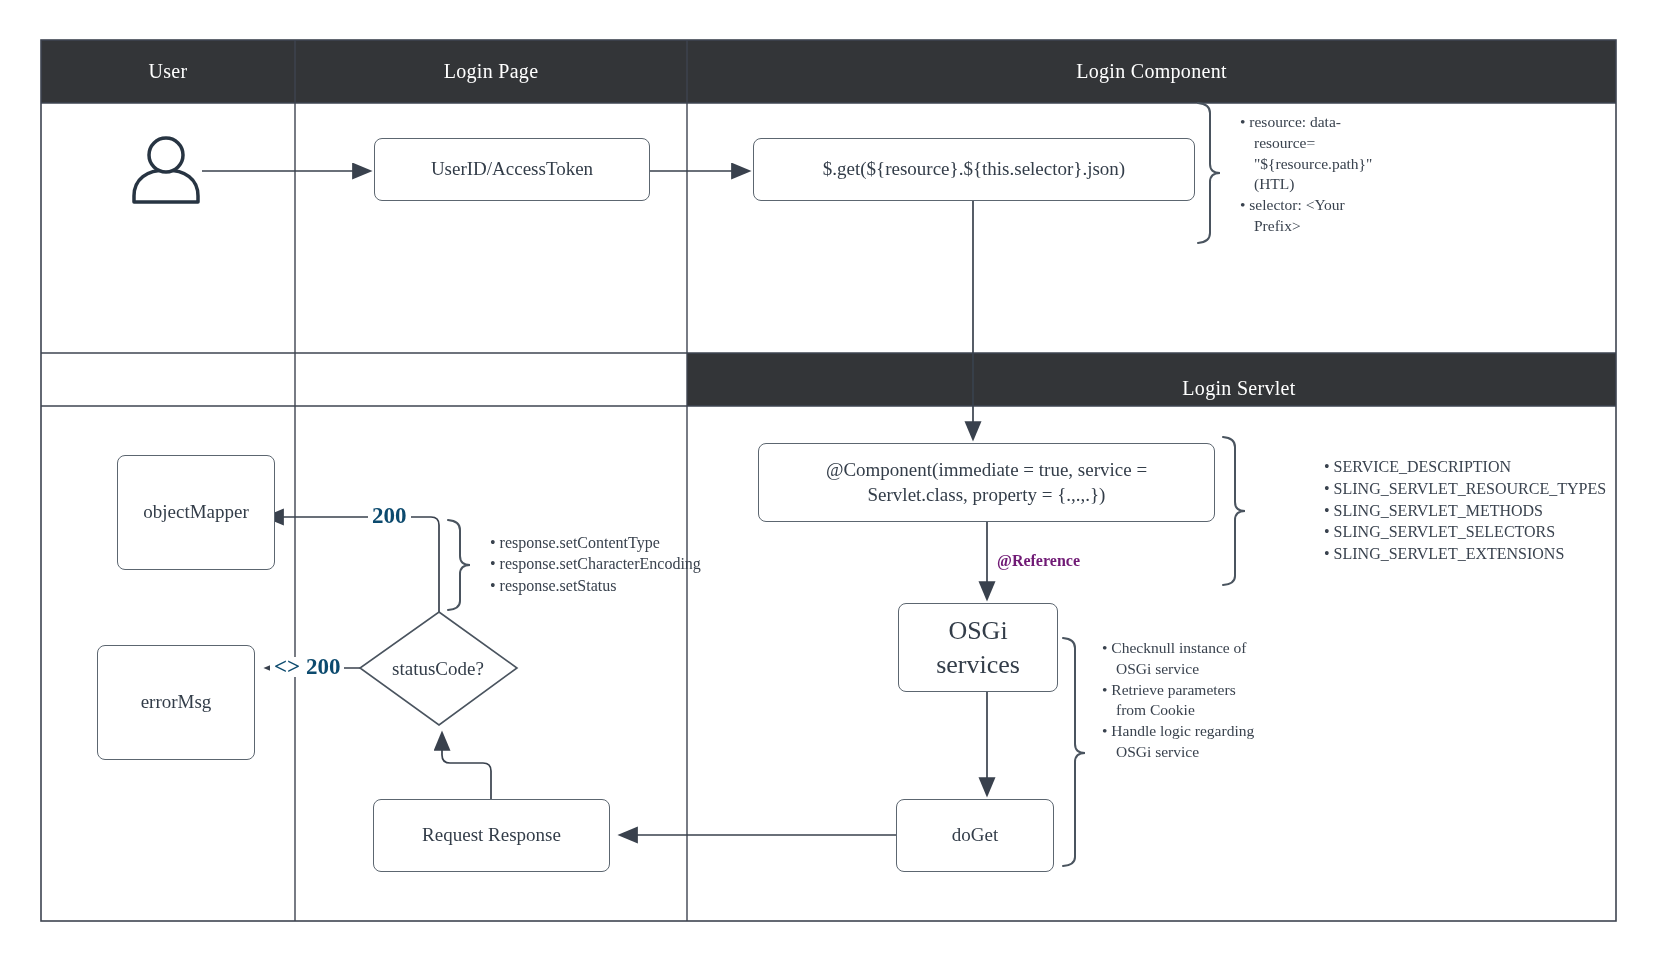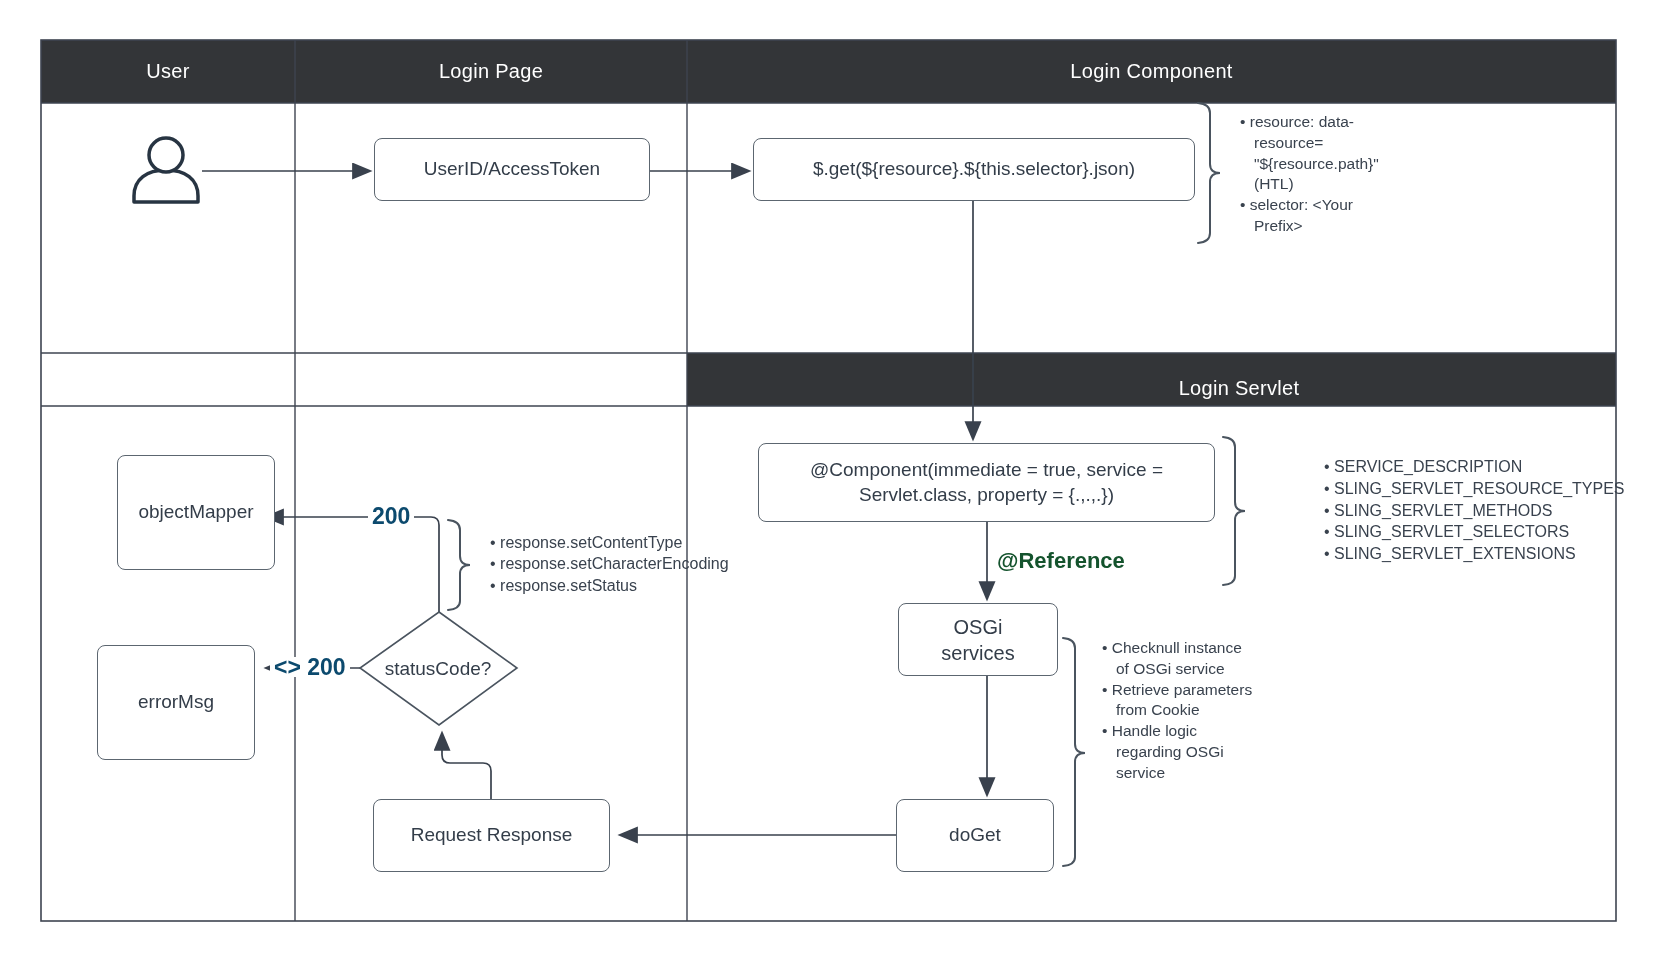--- a/index.html
+++ b/index.html
@@ -1,18 +1,18 @@
 <!DOCTYPE html>
 <html><head>
 <meta charset="utf-8">
 <style>
   html,body{margin:0;padding:0;background:#ffffff;}
   #stage{
     position:relative;width:1656px;height:962px;overflow:hidden;
-    font-family:Liberation Sans, sans-serif;color:#333d49;background:#ffffff;
+    font-family:Liberation Serif, serif;color:#333d49;background:#ffffff;
   }
   svg.layer{position:absolute;left:0;top:0;pointer-events:none;}
   .lane-label{
     position:absolute;height:63px;line-height:63px;text-align:center;
     color:#ffffff;font-size:20px;letter-spacing:.3px;
   }
   .servlet-label{
     position:absolute;height:53px;line-height:53px;text-align:center;
     color:#ffffff;font-size:20px;letter-spacing:.3px;
   }
@@ -23,21 +23,21 @@
   }
   .diamond-label{
     position:absolute;display:flex;align-items:center;justify-content:center;
     font-size:19px;color:#333d49;text-align:center;
   }
   .edge-label{
     position:absolute;background:#ffffff;font-weight:700;font-size:23px;color:#0c4a6e;
     padding:0 4px;line-height:20px;
   }
   .ref-label{
-    position:absolute;font-weight:700;font-size:22px;color:#14532d;line-height:19px;
+    position:absolute;font-weight:700;font-size:16px;color:#701a75;line-height:19px;
   }
   ul.ann{
     position:absolute;list-style:none;margin:0;padding:0;
     font-size:15.5px;color:#39424e;line-height:1.34;
   }
   ul.ann li{padding-left:14px;text-indent:-14px;}
   ul.ann li::before{content:"• ";}
   ul.ann.nowrap li{white-space:nowrap;}
 </style>
 </head>
@@ -90,21 +90,21 @@
   </svg>
 
   <div class="lane-label" style="left:41px;top:40px;width:254px;">User</div>
   <div class="lane-label" style="left:295px;top:40px;width:392px;border-radius:19px;">Login Page</div>
   <div class="lane-label" style="left:687px;top:40px;width:929px;border-radius:25px;">Login Component</div>
   <div class="servlet-label" style="left:687px;top:362px;width:1104px;">Login Servlet</div>
 
   <div class="node" style="left:374px;top:138px;width:276px;height:63px;">UserID/AccessToken</div>
   <div class="node" style="left:753px;top:138px;width:442px;height:63px;">$.get(${resource}.${this.selector}.json)</div>
   <div class="node" style="left:758px;top:443px;width:457px;height:79px;padding:0 30px;">@Component(immediate = true, service = Servlet.class, property = {.,.,.})</div>
-  <div class="node" style="left:898px;top:603px;width:160px;height:73px;padding:0 30px;font-size:20px;">OSGi services</div>
+  <div class="node" style="left:898px;top:603px;width:160px;height:89px;padding:0 30px;font-size:26px;">OSGi services</div>
   <div class="node" style="left:896px;top:799px;width:158px;height:73px;">doGet</div>
   <div class="node" style="left:373px;top:799px;width:237px;height:73px;">Request Response</div>
   <div class="node" style="left:97px;top:455px;width:158px;height:115px;margin-left:20px;">objectMapper</div>
   <div class="node" style="left:97px;top:645px;width:158px;height:115px;">errorMsg</div>
 
   <div class="diamond-label" style="left:359px;top:612px;width:158px;height:113px;">statusCode?</div>
 
   <div class="ref-label" style="left:997px;top:551px;">@Reference</div>
   <div class="edge-label" style="left:368px;top:506px;">200</div>
   <div class="edge-label" style="left:270px;top:657px;">&lt;&gt; 200</div>

